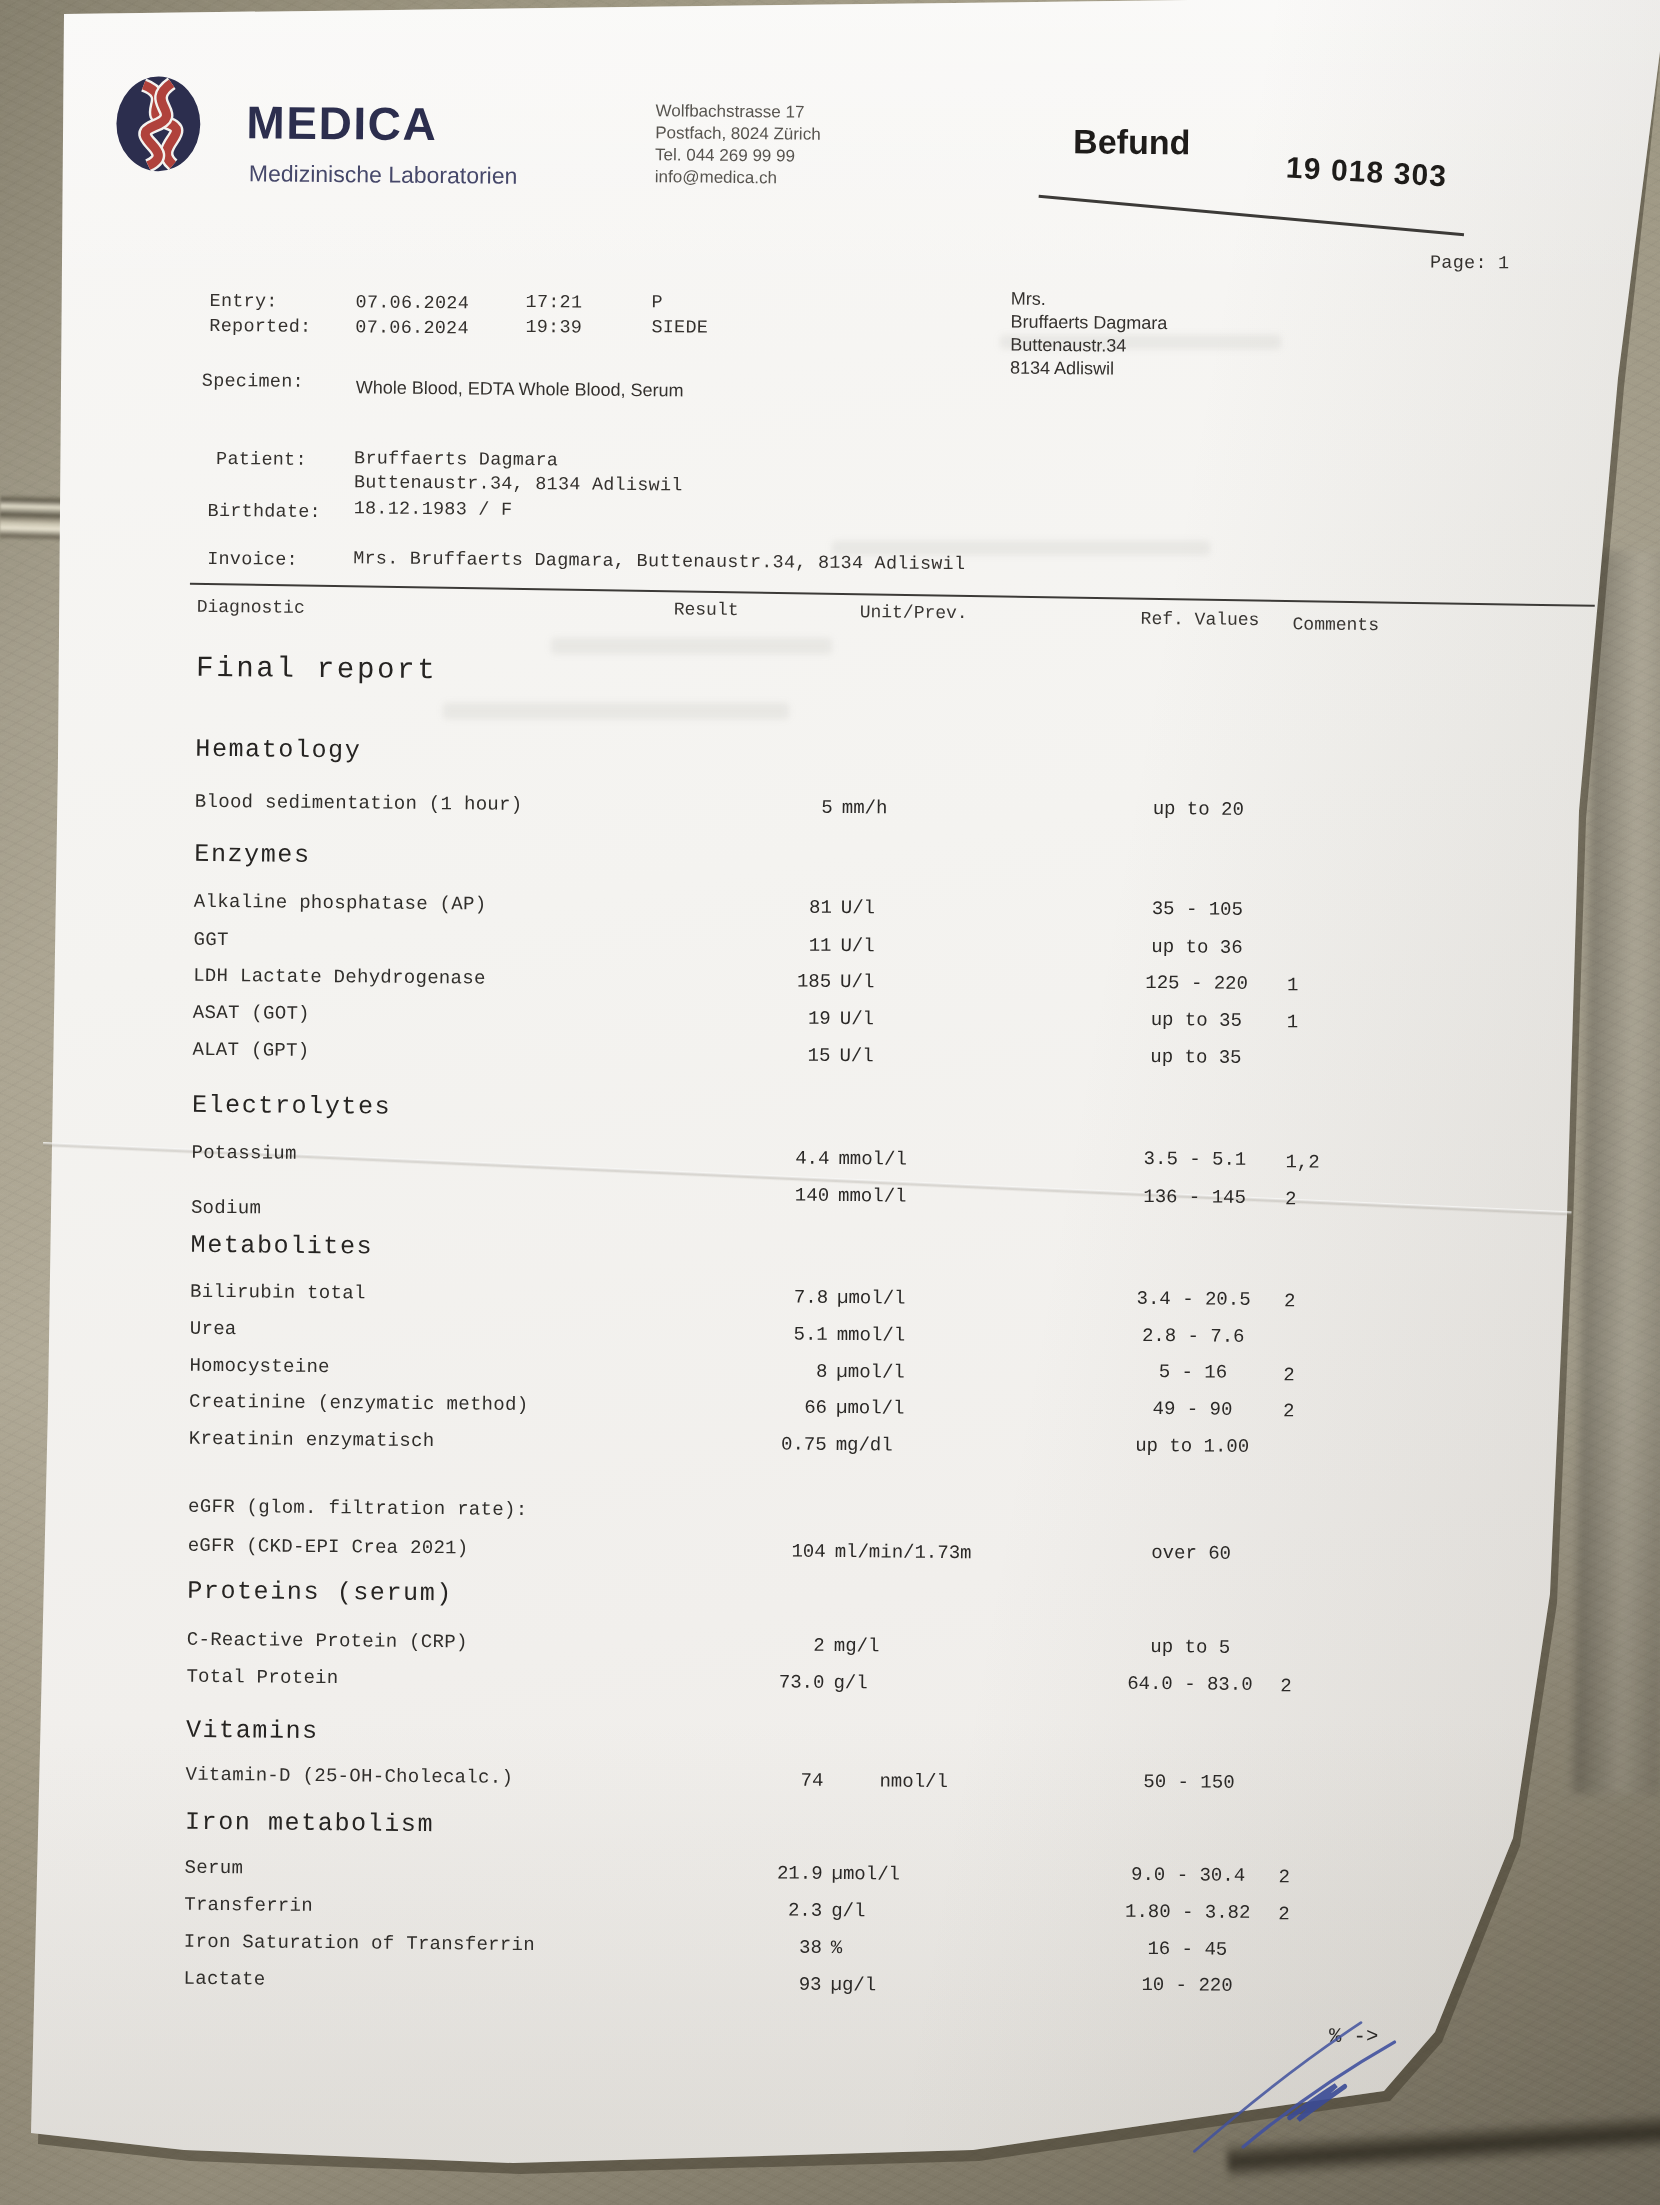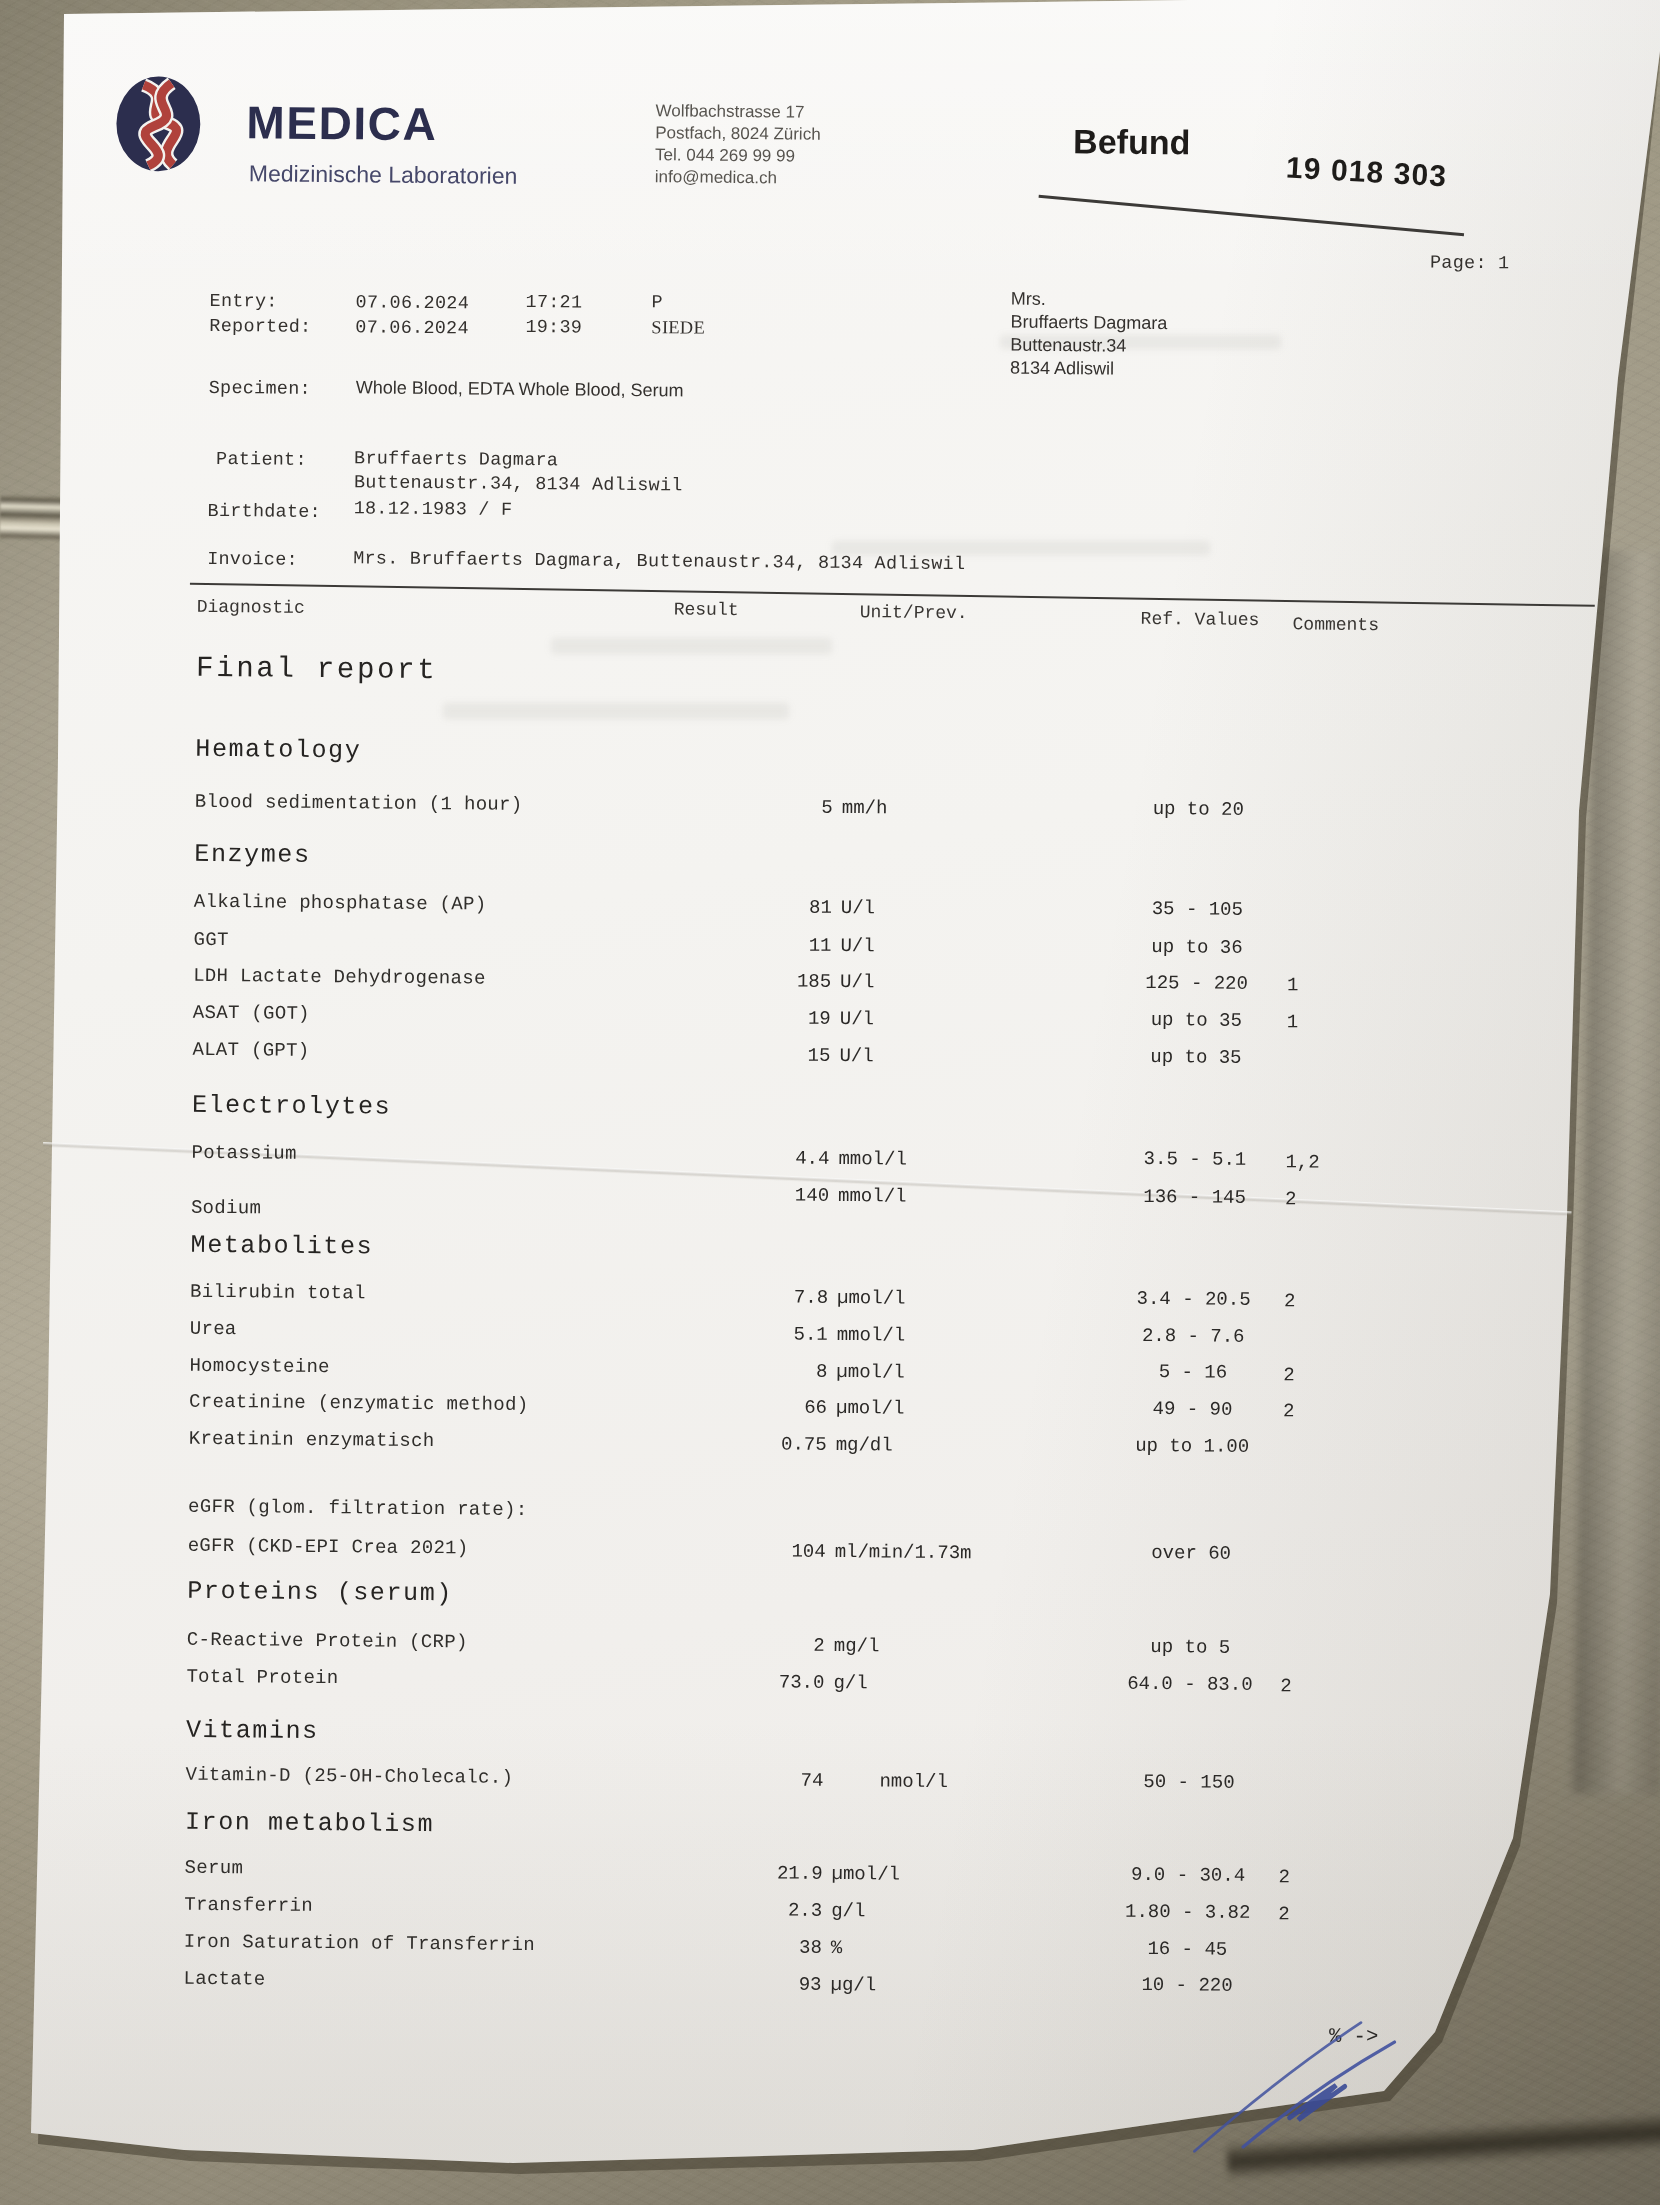--- a/index.html
+++ b/index.html
@@ -108,28 +108,28 @@
   <div class="rule" style="left:1039px;top:188px;width:427px;transform:rotate(4.6deg);transform-origin:left center;height:2.7px;"></div>
   <div class="abs mono-s page-label" style="left:1431px;top:242px;">Page: 1</div>
 
   <div class="abs mono-s" style="left:211px;top:292px;">Entry:</div>
   <div class="abs mono-s" style="left:357px;top:292px;">07.06.2024</div>
   <div class="abs mono-s" style="left:527px;top:290px;">17:21</div>
   <div class="abs mono-s" style="left:653px;top:289px;">P</div>
   <div class="abs mono-s" style="left:211px;top:317px;">Reported:</div>
   <div class="abs mono-s" style="left:357px;top:317px;">07.06.2024</div>
   <div class="abs mono-s" style="left:527px;top:315px;">19:39</div>
-  <div class="abs mono-s" style="left:653px;top:314px;font-family:Liberation Serif, serif;">SIEDE</div>
+  <div class="abs mono-s" style="left:653px;top:314px;">SIEDE</div>
 
   <div class="abs sans-s" style="left:1012px;top:281px;white-space:pre-line;">Mrs.
 Bruffaerts Dagmara
 Buttenaustr.34
 8134 Adliswil</div>
 
-  <div class="abs mono-s" style="left:211px;top:372px;margin-top:7px;">Specimen:</div>
+  <div class="abs mono-s" style="left:204px;top:372px;">Specimen:</div>
   <div class="abs sans-s" style="left:358px;top:376px;">Whole Blood, EDTA Whole Blood, Serum</div>
 
   <div class="abs mono-s" style="left:211px;top:450px;margin-left:8px;">Patient:</div>
   <div class="abs mono-s" style="left:357px;top:448px;">Bruffaerts Dagmara</div>
   <div class="abs mono-s" style="left:357px;top:472px;">Buttenaustr.34, 8134 Adliswil</div>
   <div class="abs mono-s" style="left:211px;top:502px;">Birthdate:</div>
   <div class="abs mono-s" style="left:357px;top:498px;">18.12.1983 / F</div>
   <div class="abs mono-s" style="left:211px;top:550px;">Invoice:</div>
   <div class="abs mono-s" style="left:357px;top:548px;">Mrs. Bruffaerts Dagmara, Buttenaustr.34, 8134 Adliswil</div>
 

